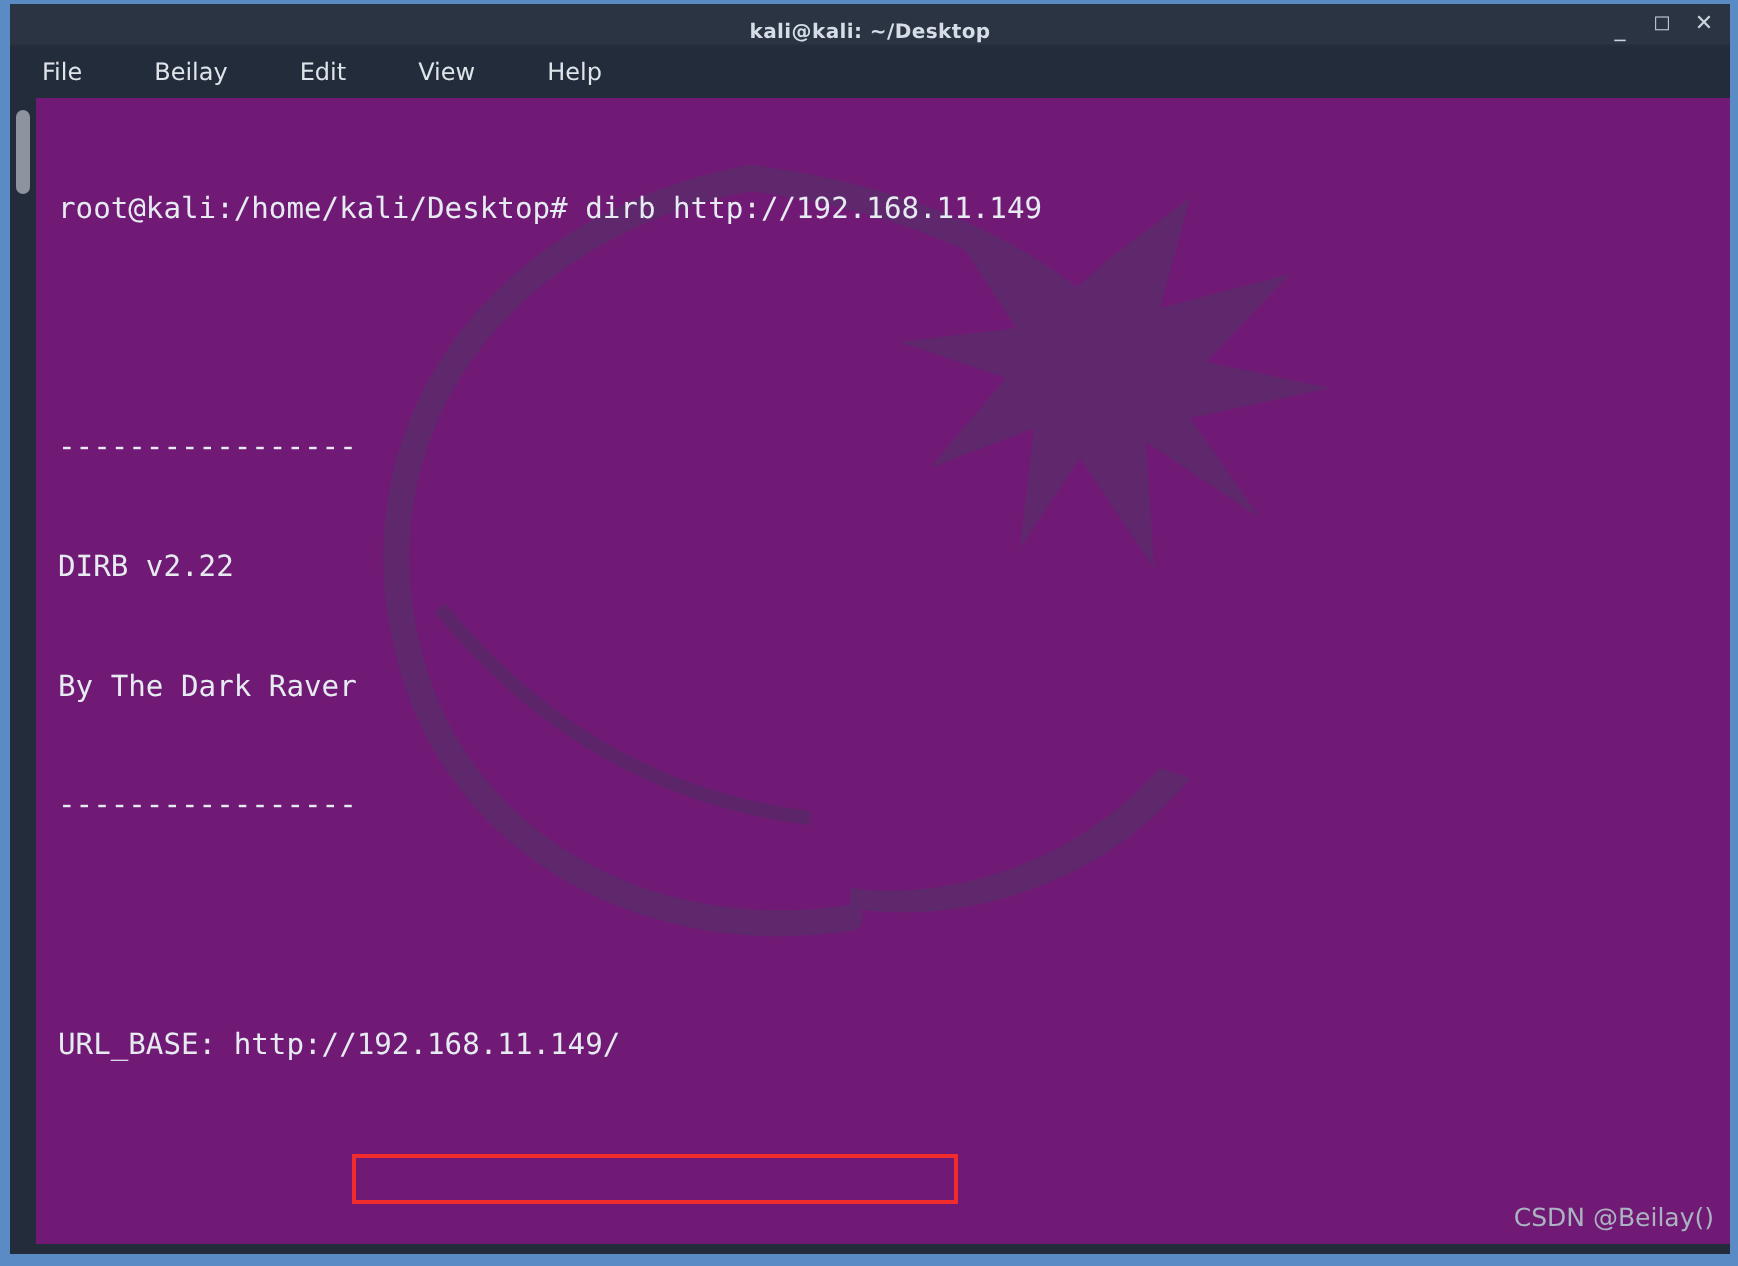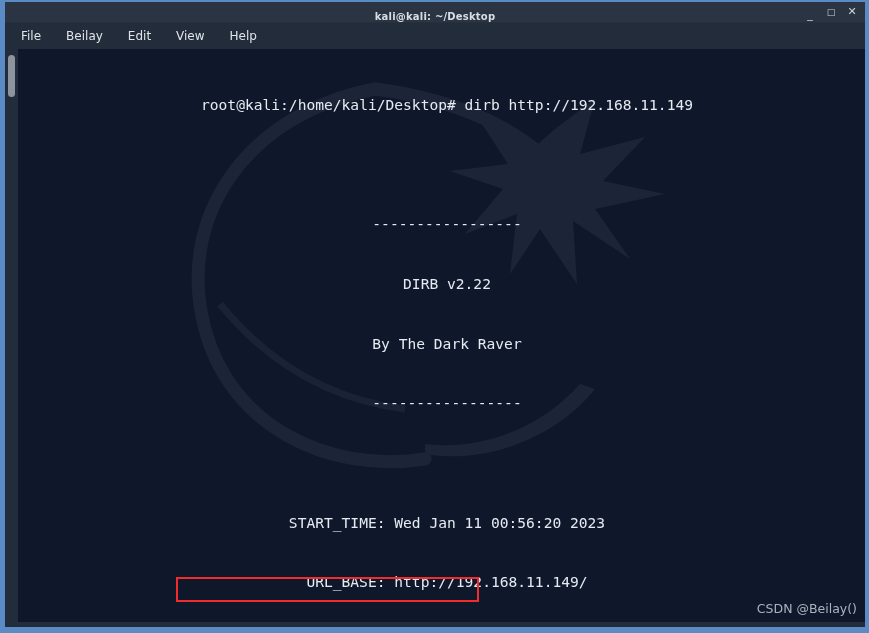--- a/index.html
+++ b/index.html
@@ -67,38 +67,37 @@
   .win-btn.maximize { font-size: 9px; }
   .win-btn.close { font-size: 11px; font-weight: bold; }
 
   
   .menubar {
     height: 26px;
     background: #222c3a;
     display: flex;
     align-items: center;
     padding-left: 14px;
-    gap: 21px;
+    gap: 32px;
   }
   .menu-item {
     font-family: "DejaVu Sans", sans-serif;
     font-size: 12px;
     color: #dfe4ea;
     cursor: default;
     padding: 1px 2px;
     white-space: nowrap;
   }
 
   
   .term-wrap {
     position: relative;
     height: 573px;
-    background: #0f172a;
+    background: #701a75;
     overflow: hidden;
-    text-align: center;
   }
 
   
   .watermark {
     position: absolute;
     left: 120px;
     top: 10px;
     width: 620px;
     height: 430px;
     opacity: 0.30;
@@ -201,21 +200,20 @@
     </div>
 
     <div class="term-text">
       <div class="line">root@kali:/home/kali/Desktop# dirb http://192.168.11.149</div>
       <div class="line blank"></div>
       <div class="line">-----------------</div>
       <div class="line">DIRB v2.22</div>
       <div class="line">By The Dark Raver</div>
       <div class="line">-----------------</div>
       <div class="line blank"></div>
-      <div class="line">START_TIME: Wed Jan 11 00:56:20 2023</div>
       <div class="line">URL_BASE: http://192.168.11.149/</div>
       
       
       
       
       
       
       
       
       

